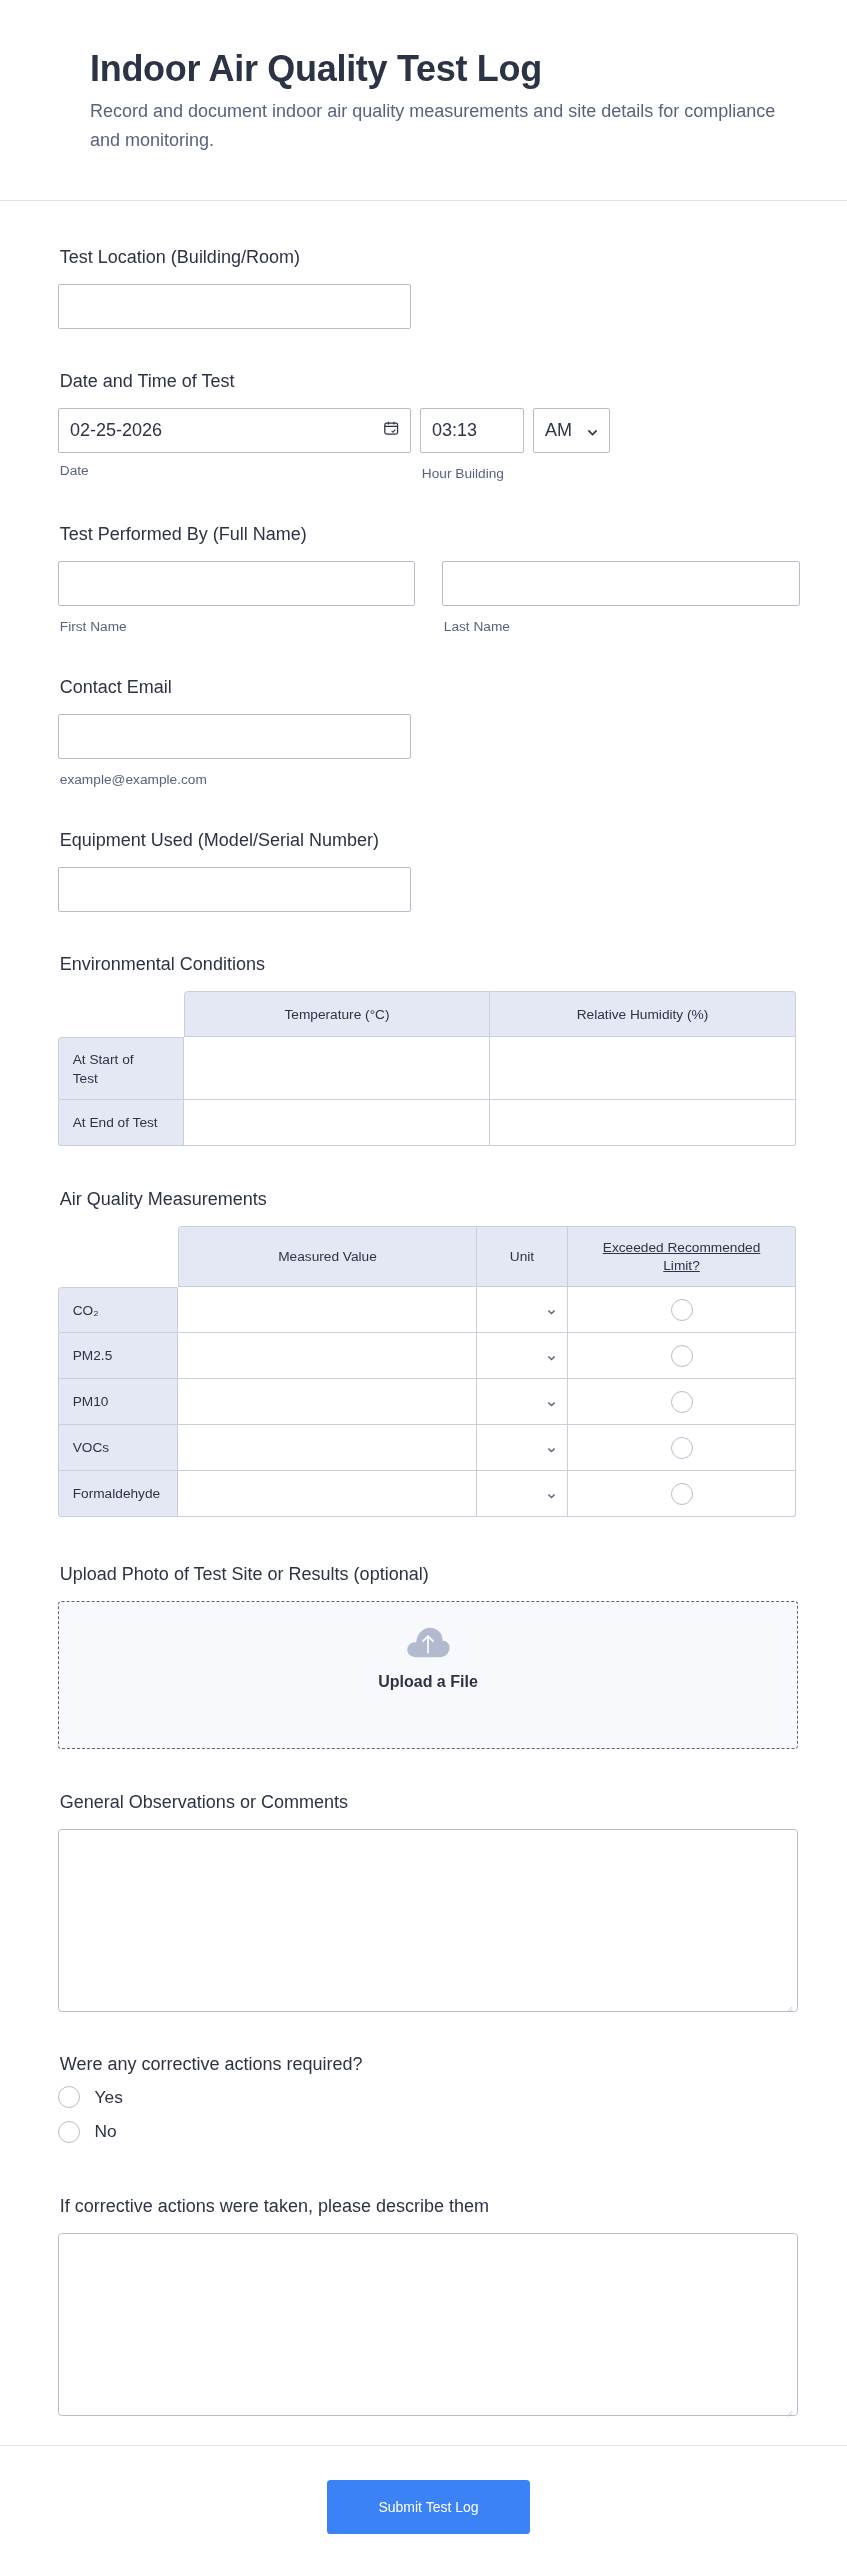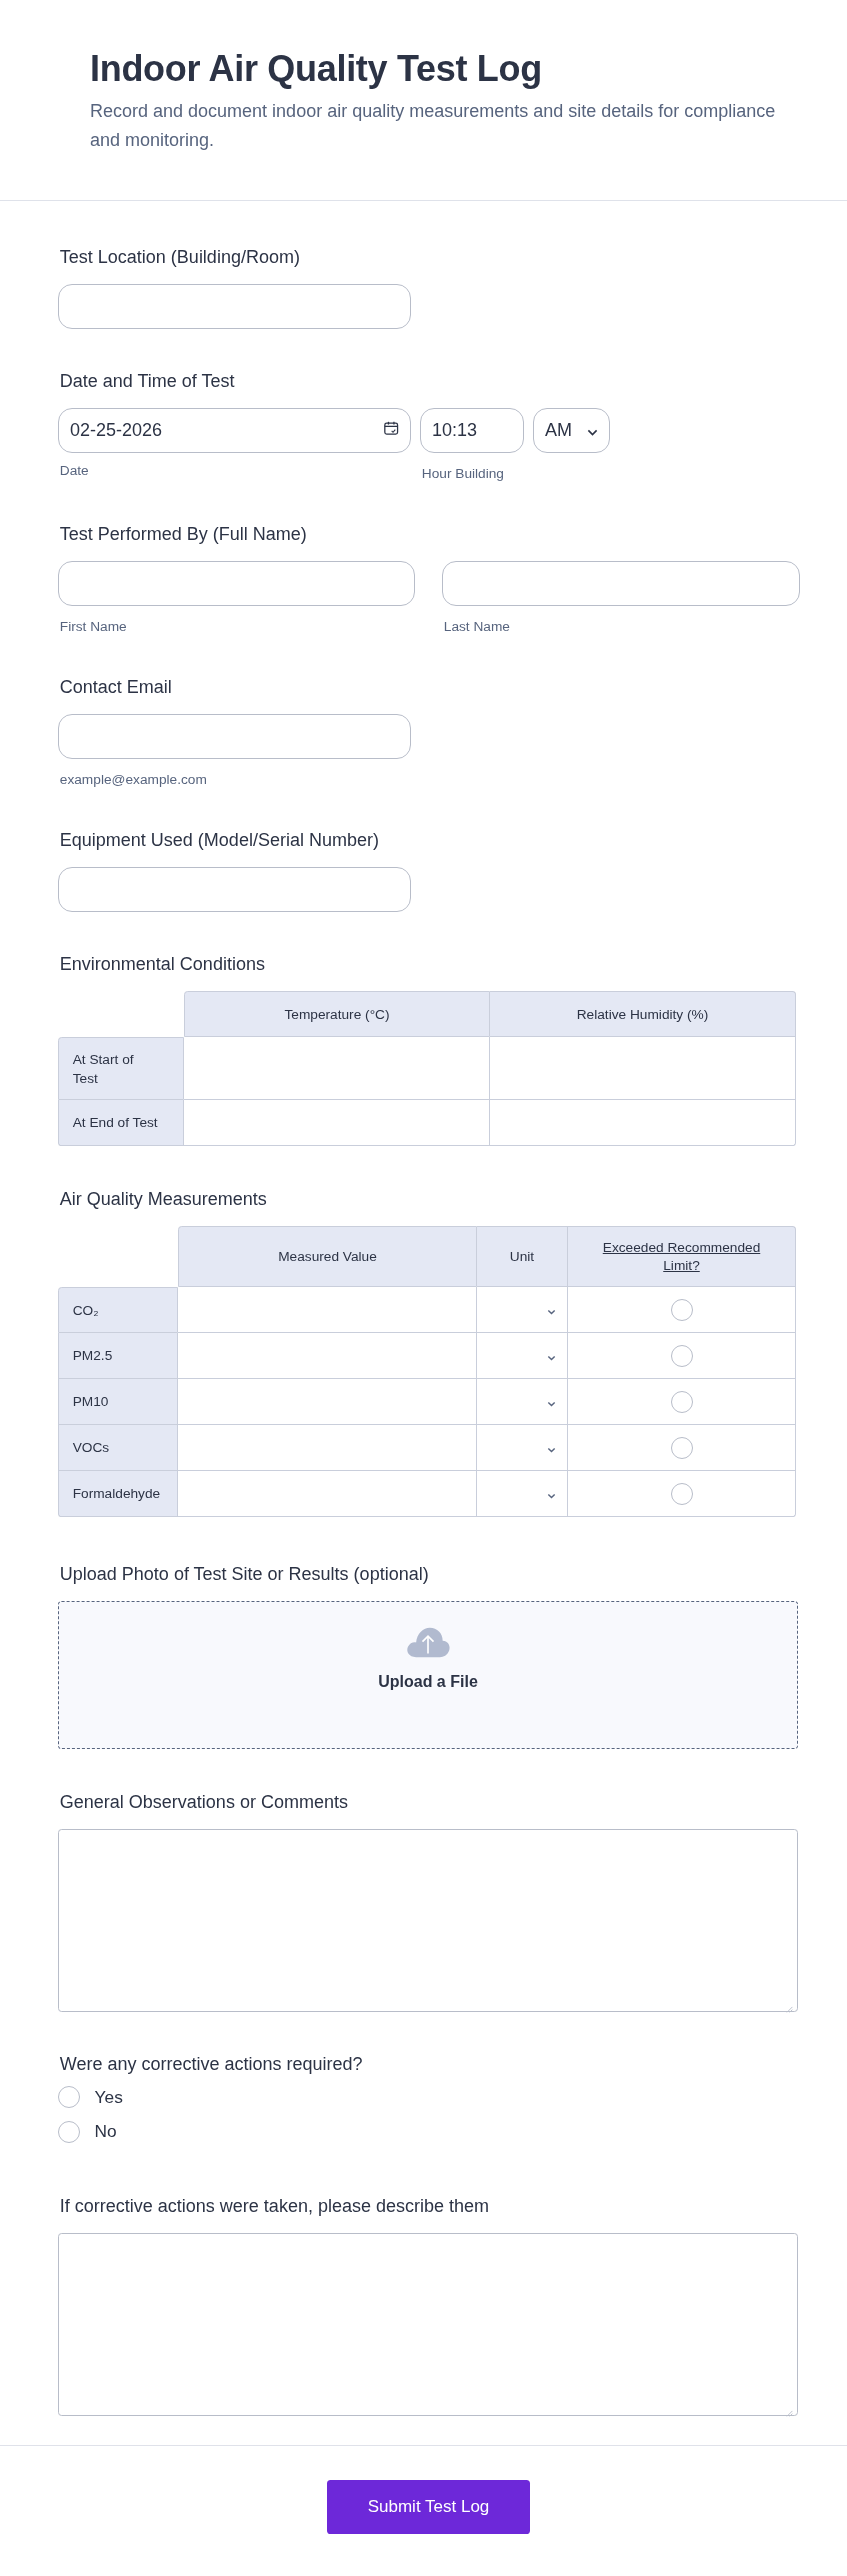--- a/index.html
+++ b/index.html
@@ -30,21 +30,21 @@
   }
   .label {
     font-size: 18px;
     color: #2c3345;
     line-height: 22px;
     padding-left: 1.8px;
   }
   .input {
     display: block;
     border: 0.9px solid #b8bdc9;
-    border-radius: 14px;
+    border-radius: 2px;
     background: #fff;
     height: 45px;
   }
   .sublabel {
     font-size: 13.7px;
     color: #57647e;
     line-height: 16.4px;
     padding-left: 1.8px;
   }
   .abs { position: absolute; }
@@ -92,22 +92,22 @@
   .resize { position: absolute; right: 3.6px; bottom: 3.6px; width: 7.3px; height: 7.3px; }
 
   .footer {
     border-top: 0.9px solid #dfe2ea;
     position: absolute; left: 0; width: 847px;
     top: 2445px; height: 131px;
   }
   .submit {
     position: absolute; left: 327px; top: 34px;
     width: 203px; height: 54px;
-    background: #6d28d9; border: none; border-radius: 3.6px;
-    color: #fff; font-size: 17px;
+    background: #3b82f6; border: none; border-radius: 3.6px;
+    color: #fff; font-size: 14px;
     font-family: "Liberation Sans", "DejaVu Sans", sans-serif;
   }
 </style>
 </head>
 <body>
 
 <div style="position:relative; width:847px; height:2576px;">
 
   <div class="header">
     <h1>Indoor Air Quality Test Log</h1>
@@ -132,21 +132,21 @@
               <line x1="6" y1="2" x2="6" y2="5" stroke="#2c3345" stroke-width="1.4"></line>
               <line x1="12" y1="2" x2="12" y2="5" stroke="#2c3345" stroke-width="1.4"></line>
               <polyline points="9.5,12 11,13.5 13.5,10.5" fill="none" stroke="#2c3345" stroke-width="1.2"></polyline>
             </svg>
           </span>
         </div>
         <div class="sublabel" style="margin-top:10px;">Date</div>
       </div>
       <div>
         <div class="input time-input">
-          <span>10:13</span>
+          <span>03:13</span>
         </div>
         <div class="sublabel" style="margin-top:12.8px;">Hour Building</div>
       </div>
       <div>
         <div class="input ampm">
           <span>AM</span>
           <span>
             <svg width="11" height="7.3" viewBox="0 0 12 8">
                 <polyline points="1.5,1.5 6,6 10.5,1.5" fill="none" stroke="#2c3345" stroke-width="1.8"></polyline>
               </svg>

